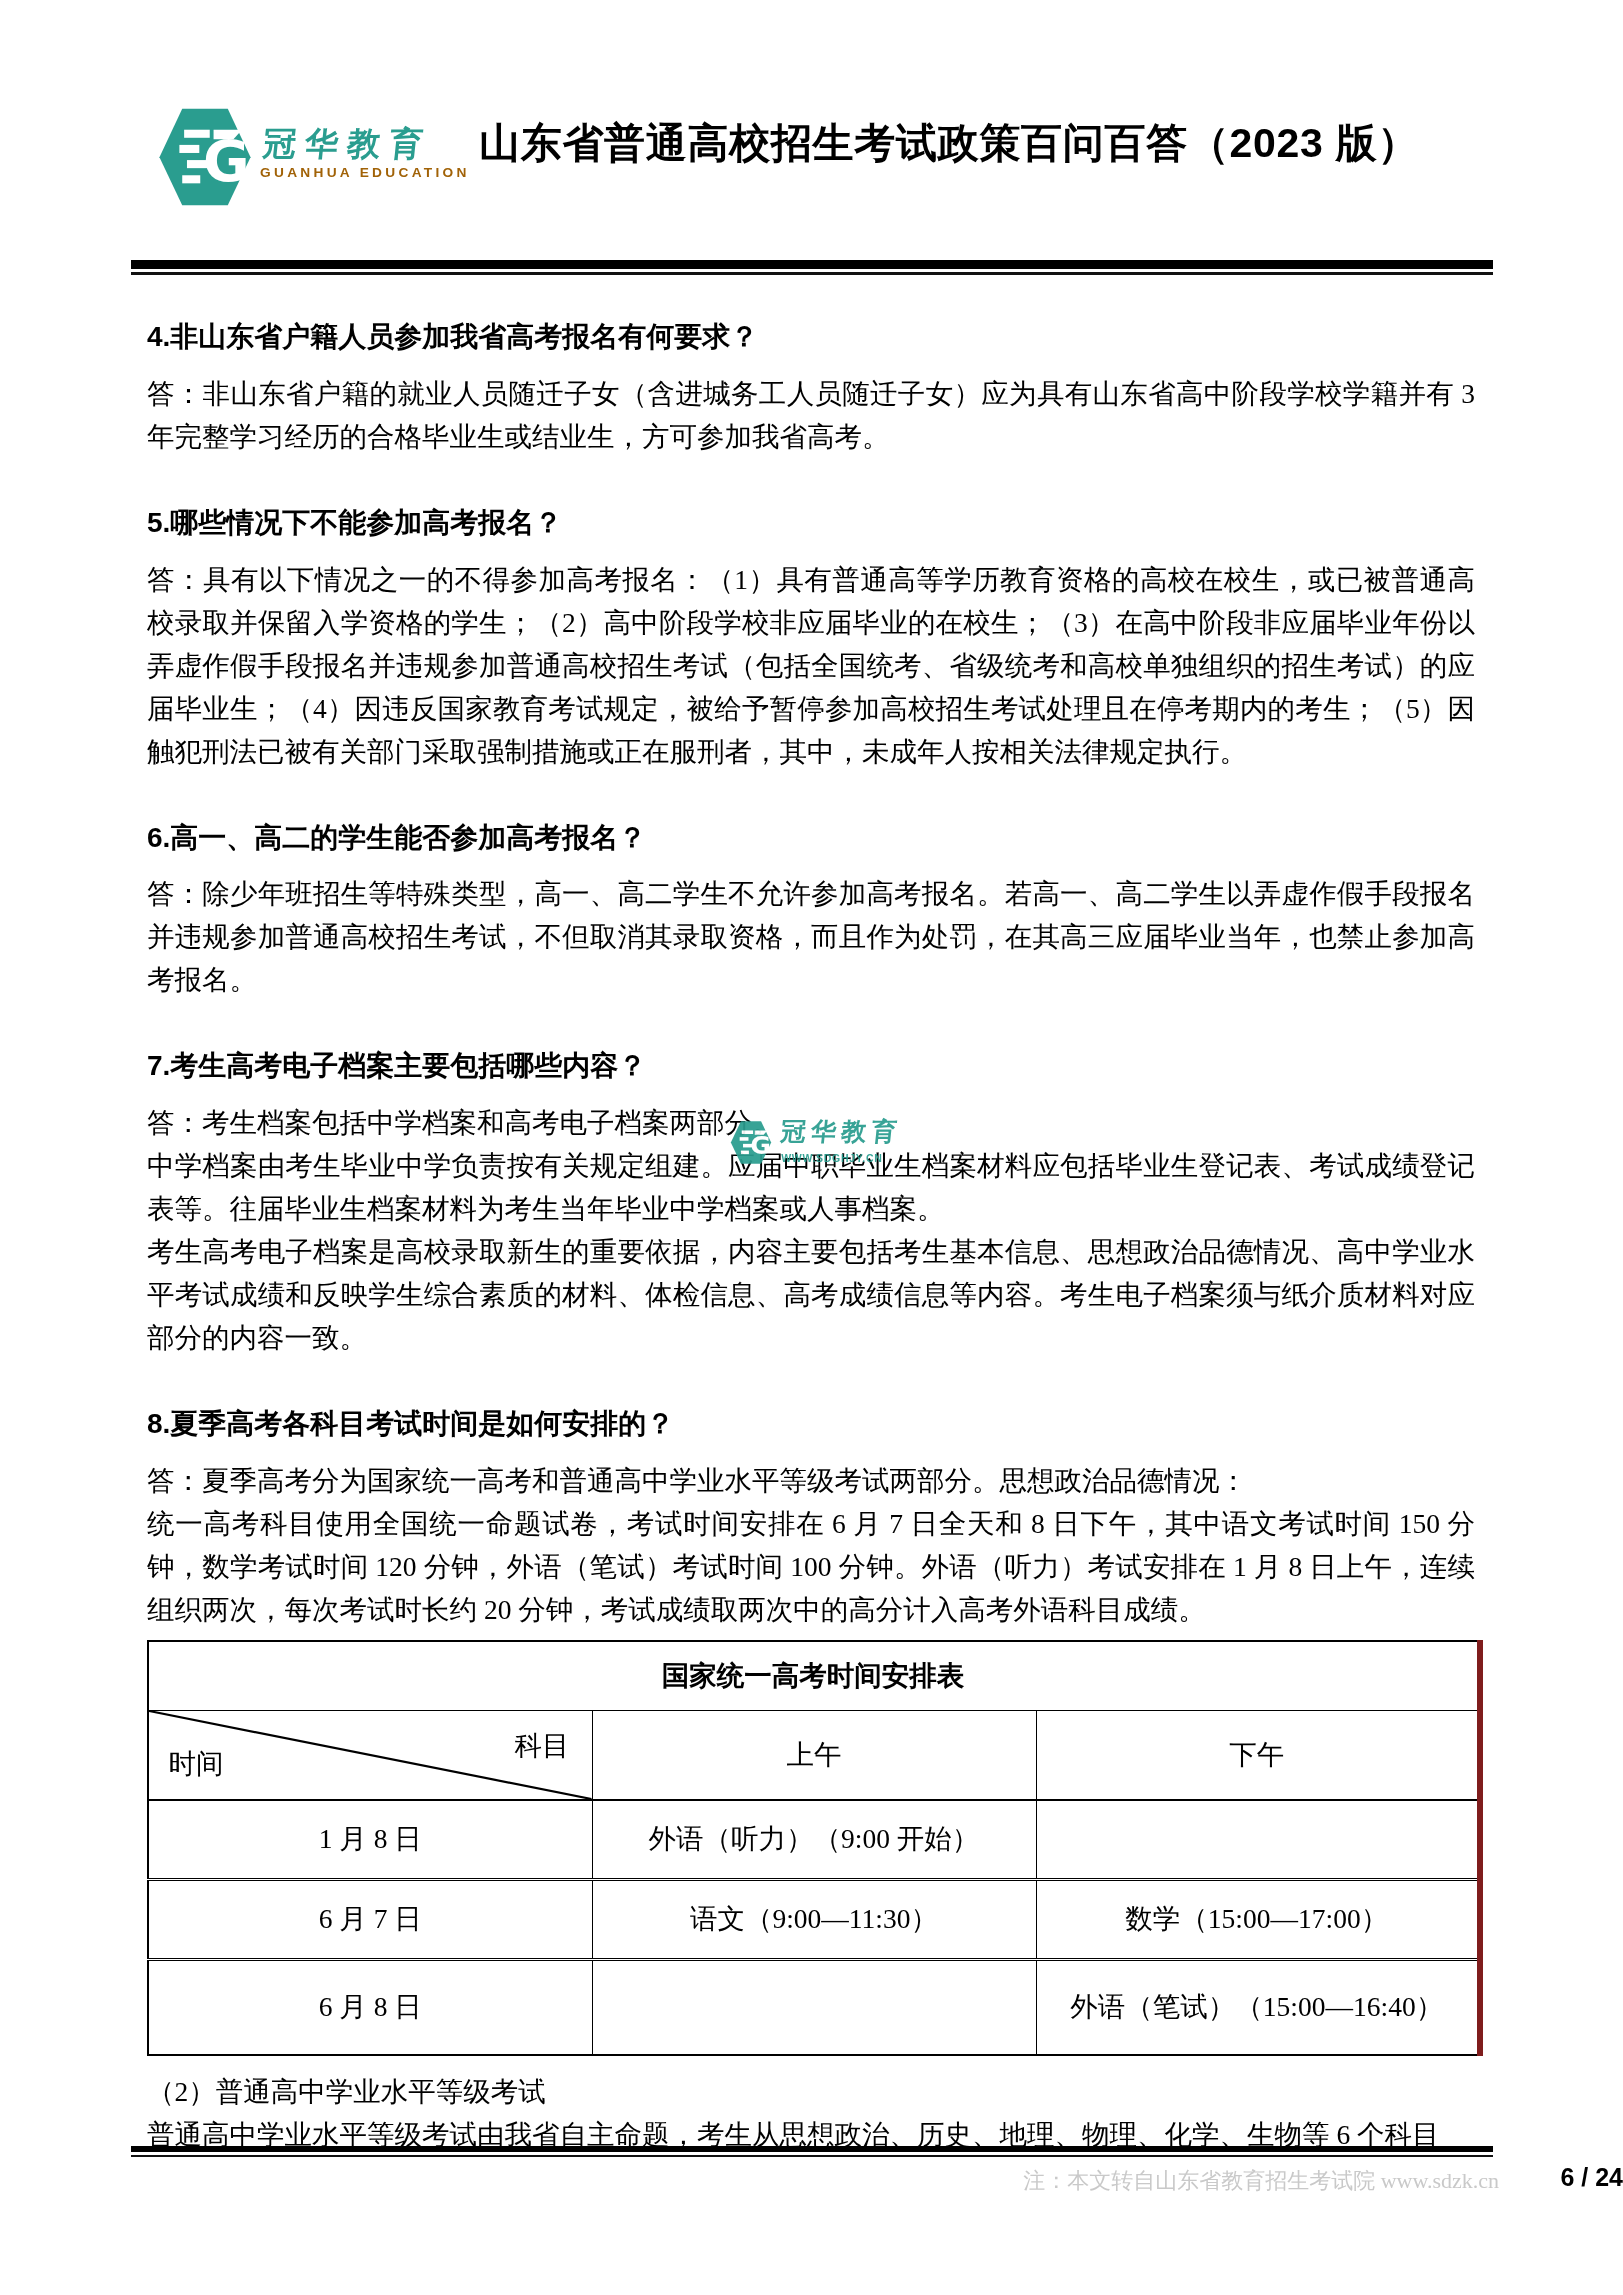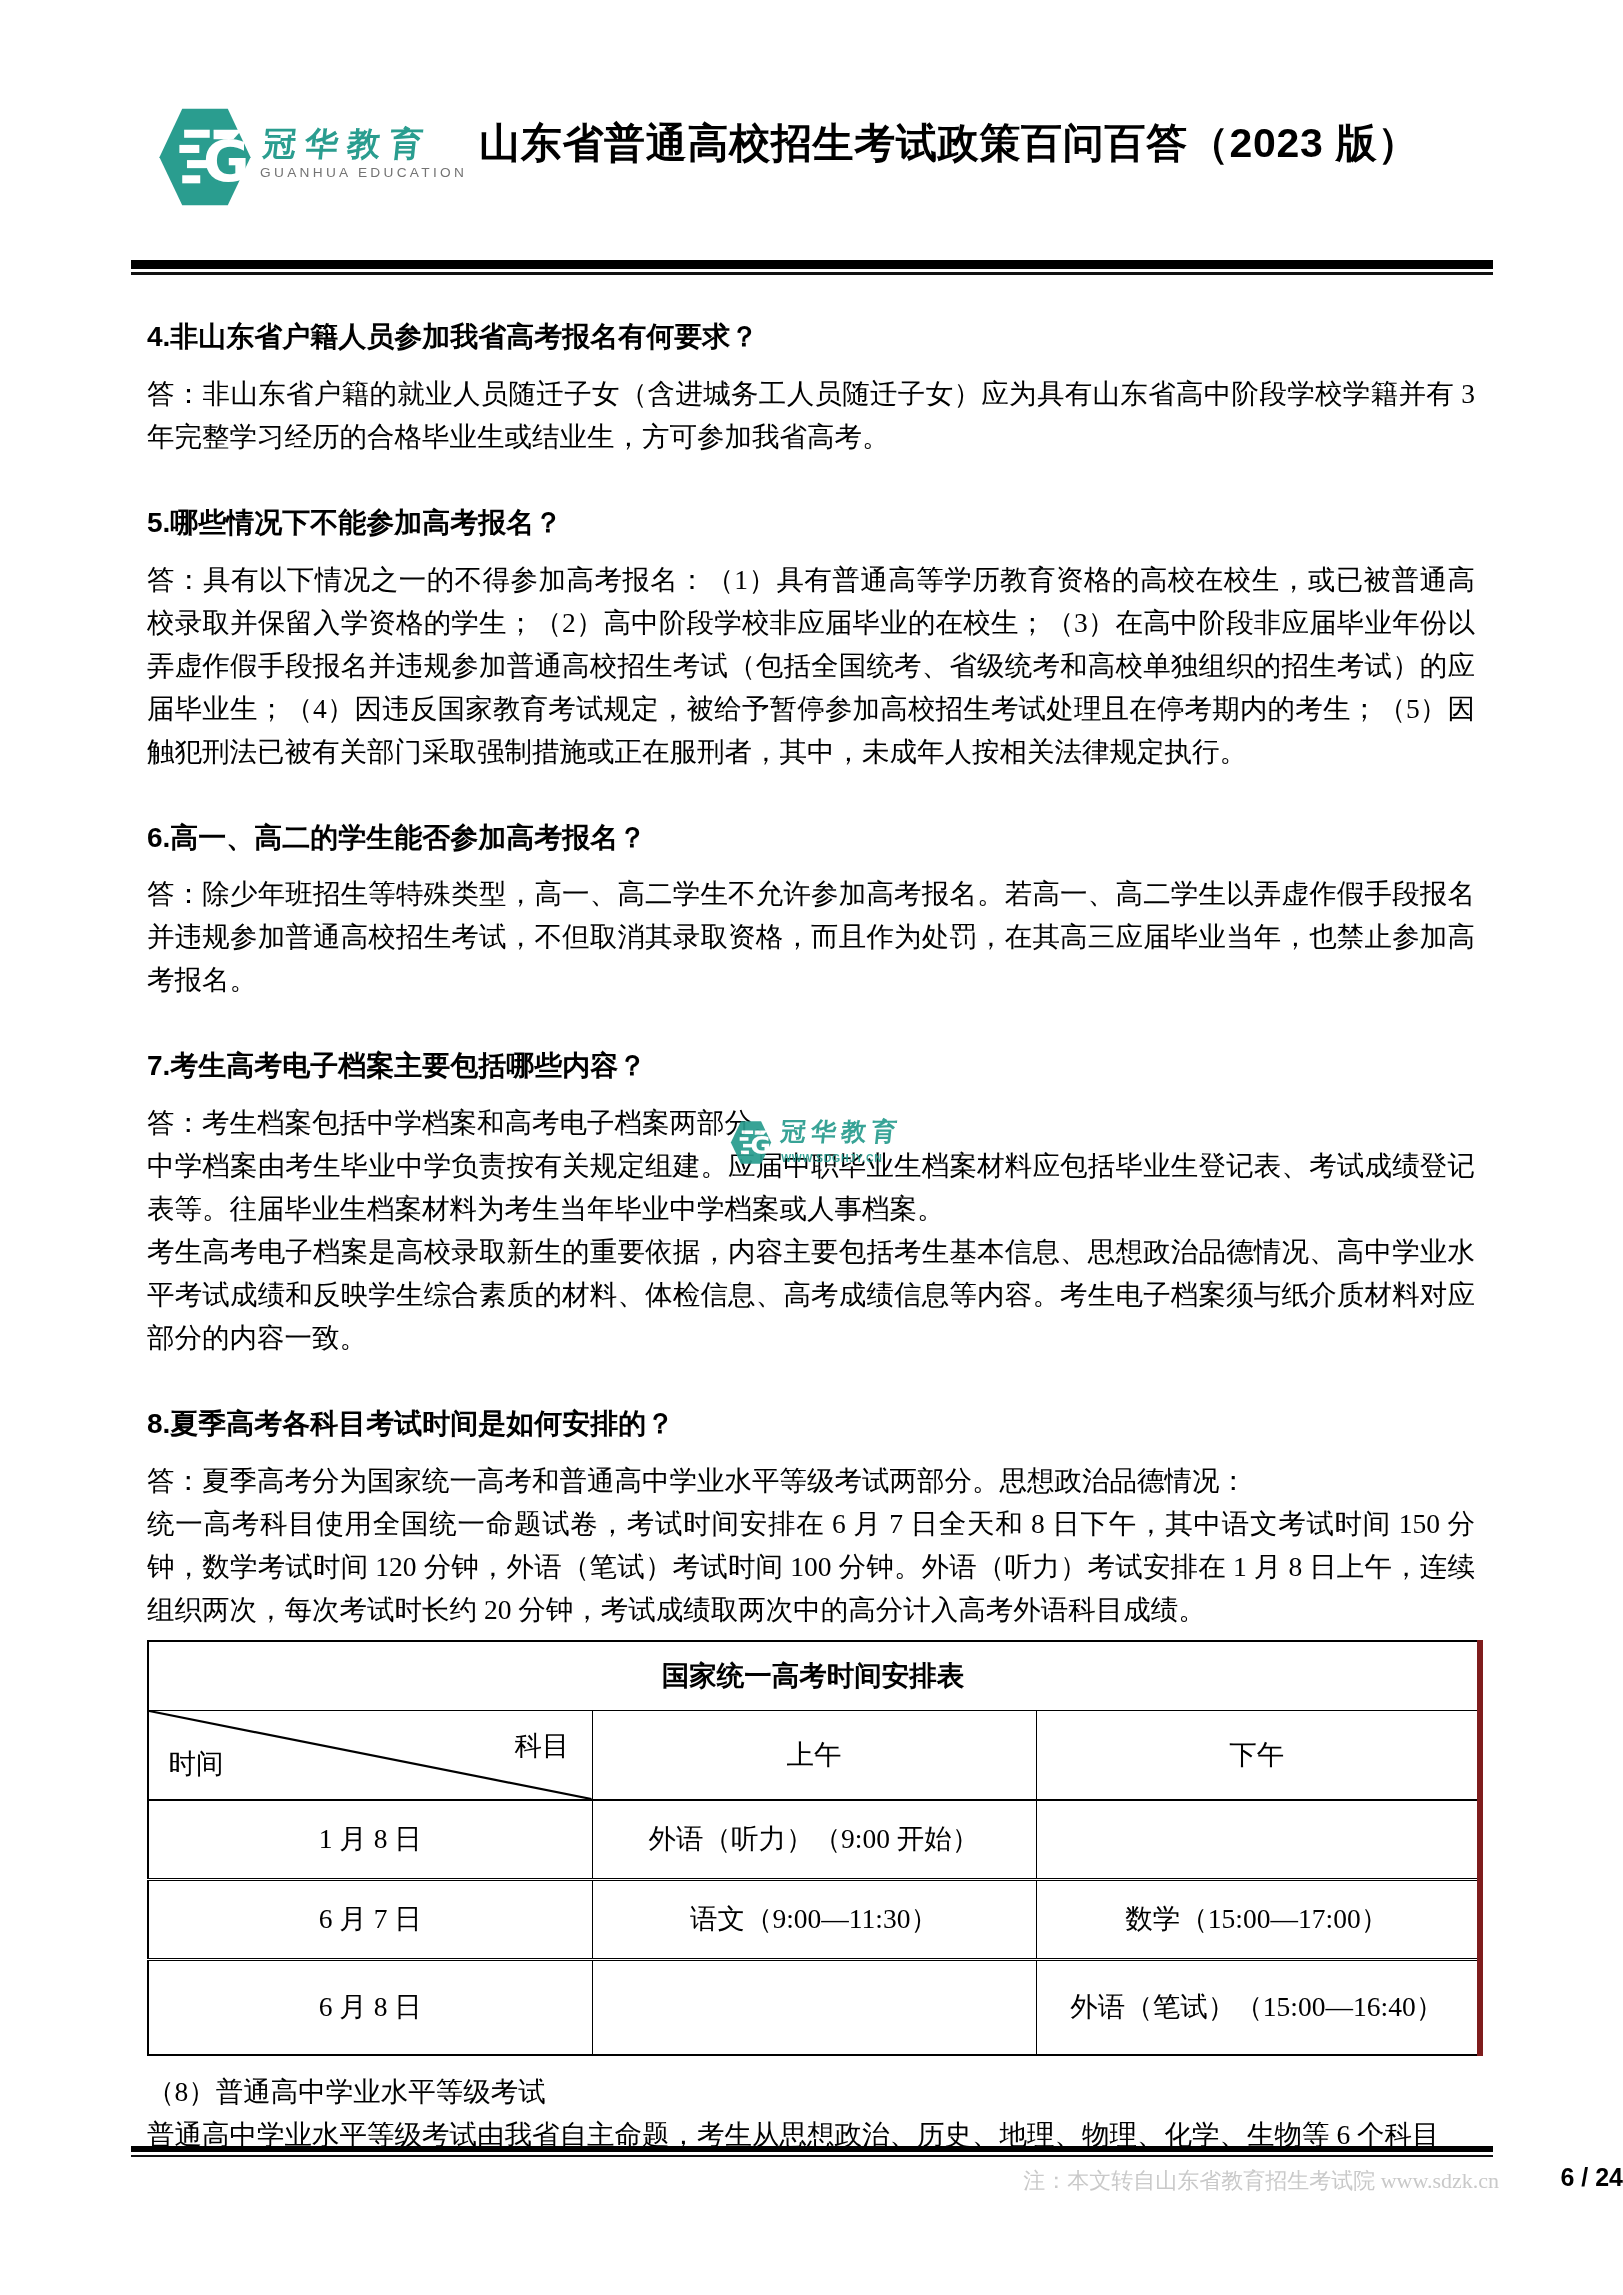--- a/index.html
+++ b/index.html
@@ -4,21 +4,21 @@
 <style>
   html,body{margin:0;padding:0;background:#fff;}
   body{width:1623px;height:2295px;position:relative;font-family:"Liberation Serif",serif;color:#000;}
   .page{position:absolute;inset:0;background:#fff;overflow:hidden;}
 
   
   .hdr-logo{position:absolute;left:156px;top:106px;width:98px;height:102px;}
   .brand-cn{position:absolute;left:263px;top:122px;font-family:"Liberation Sans",sans-serif;
             font-weight:bold;font-size:33px;color:#2a9d8f;letter-spacing:9.2px;transform:skewX(-6deg);white-space:nowrap;}
   .brand-en{position:absolute;left:260px;top:165px;font-family:"Liberation Sans",sans-serif;
-            font-weight:normal;font-size:13.7px;color:#737373;letter-spacing:3.3px;white-space:nowrap;}
+            font-weight:bold;font-size:13.7px;color:#a16207;letter-spacing:3.3px;white-space:nowrap;}
   .doc-title{position:absolute;left:479px;top:116px;font-family:"Liberation Sans",sans-serif;
              font-weight:bold;font-size:41px;letter-spacing:0.7px;white-space:nowrap;}
   .rule-thick{position:absolute;left:131px;width:1362px;height:8.5px;background:#000;}
   .rule-thin{position:absolute;left:131px;width:1362px;height:2.6px;background:#111;}
 
   
   .content{position:absolute;left:147px;top:309px;width:1328px;}
   .section{margin-top:46px;}
   .section:first-child{margin-top:9.2px;}
   .q{font-family:"Liberation Sans",sans-serif;font-weight:bold;font-size:28px;line-height:38px;margin:0 0 15.7px 0;}
@@ -150,21 +150,21 @@
         </tr>
         <tr class="t-row r3">
           <td>6 月 8 日</td>
           <td></td>
           <td>外语（笔试）（15:00—16:40）</td>
         </tr>
       </tbody>
     </table>
 
     <div class="after-table">
-      <p class="first">（8）普通高中学业水平等级考试</p>
+      <p class="first">（2）普通高中学业水平等级考试</p>
       <p>普通高中学业水平等级考试由我省自主命题，考生从思想政治、历史、地理、物理、化学、生物等 6 个科目</p>
     </div>
 
   </div>
 
   <div class="watermark">
     <svg class="wm-logo" viewBox="0 0 200 215">
       <polygon points="52,6 148,6 196,108 148,209 52,209 4,108" fill="#2a9d8f"></polygon>
       <rect x="56" y="50" width="54" height="17" fill="#fff"></rect>
       <rect x="46" y="82" width="42" height="17" fill="#fff"></rect>

